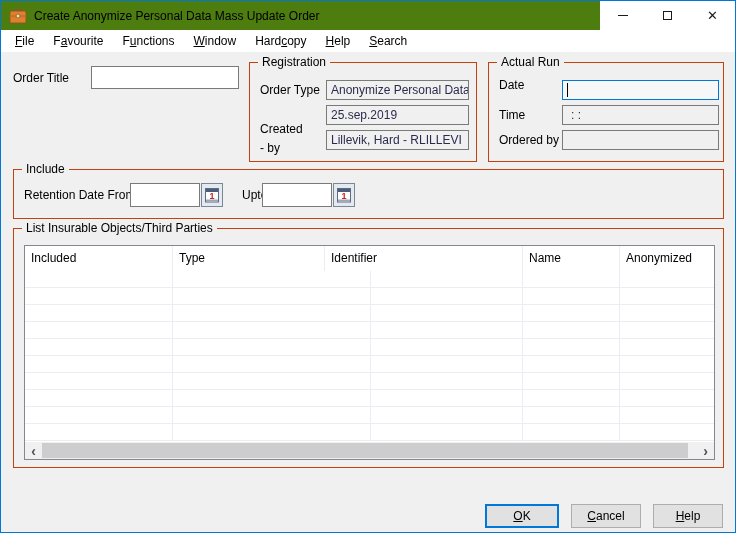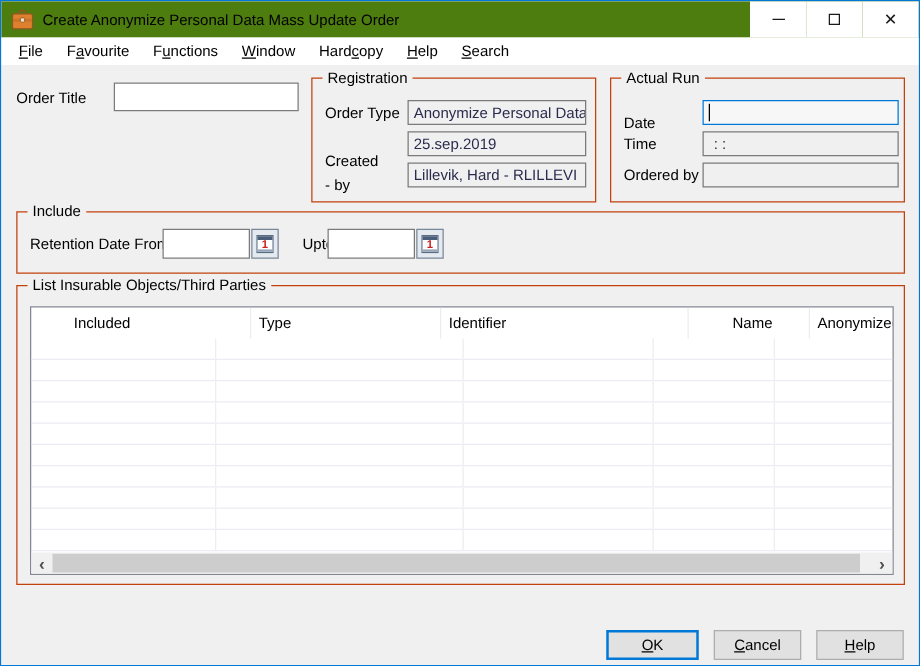--- a/index.html
+++ b/index.html
@@ -39,28 +39,28 @@
   .field.white { background:#fff; color:#000; }
   .field.focus { border:1px solid #0078d7; background:#f7f7f7; }
   .caret { position:absolute; left:4px; top:2px; width:1px; height:14px; background:#000; }
 
   .cal-btn { position:absolute; width:22px; height:24px; background:#e4eaf0; border:1px solid #7a8796;
              display:flex; align-items:center; justify-content:center; padding:0; }
 
   
   .table { position:absolute; left:10px; top:16px; width:691px; height:215px;
            border:1px solid #828790; background:#fff; overflow:hidden; }
-  .thead { display:flex; height:25px;padding-left:28px; }
+  .thead { display:flex; height:25px; }
   .th { padding:5px 0 0 6px; white-space:nowrap; overflow:hidden; }
   .trow { display:flex; height:17px; border-bottom:1px solid #ececf2; }
   .td { height:100%; }
   .c0 { width:148px; border-right:1px solid #ececf2; }
   .c1 { width:198px; border-right:1px solid #ececf2; }
   .c2 { width:152px; border-right:1px solid #ececf2; }
-  .c3 { width:97px;  border-right:1px solid #ececf2;text-align:center; }
+  .c3 { width:97px;  border-right:1px solid #ececf2; }
   .c4 { flex:1; }
 
   .hscroll { position:absolute; left:0; right:0; bottom:0; height:17px; background:#f0f0f0;
              display:flex; align-items:center; }
   .scroll-arrow { width:17px; height:17px; display:flex; align-items:center; justify-content:center;
                   color:#505050; font-size:14px; font-weight:bold; line-height:1; }
   .scroll-thumb { flex:1; height:15px; background:#cdcdcd; margin-right:9px; }
 
   
   .btn { position:absolute; height:24px; background:#e1e1e1; border:1px solid #adadad;
@@ -113,21 +113,21 @@
       <span class="lbl" style="left:10px; top:20px;">Order Type</span>
       <div class="field" style="left:76px; top:17px; width:143px;">Anonymize Personal Data Ma</div>
       <span class="lbl" style="left:10px; top:59px;">Created</span>
       <div class="field" style="left:76px; top:42px; width:143px;">25.sep.2019</div>
       <span class="lbl" style="left:10px; top:78px;">- by</span>
       <div class="field" style="left:76px; top:67px; width:143px;">Lillevik, Hard - RLILLEVI</div>
     </div>
 
     <div class="groupbox" style="left:487px; top:10px; width:236px; height:100px;">
       <span class="legend">Actual Run</span>
-      <span class="lbl" style="left:10px; top:28px;">Date</span>
+      <span class="lbl" style="left:10px; top:15px;">Date</span>
       <div class="field focus" style="left:73px; top:17px; width:157px;"><span></span><span class="caret"></span></div>
       <span class="lbl" style="left:10px; top:45px;">Time</span>
       <div class="field" style="left:73px; top:42px; width:157px; padding-left:8px;">: :</div>
       <span class="lbl" style="left:10px; top:70px;">Ordered by</span>
       <div class="field" style="left:73px; top:67px; width:157px;"></div>
     </div>
 
     <div class="groupbox" style="left:12px; top:117px; width:711px; height:50px;">
       <span class="legend">Include</span>
       <span class="lbl" style="left:10px; top:18px;">Retention Date From</span>

